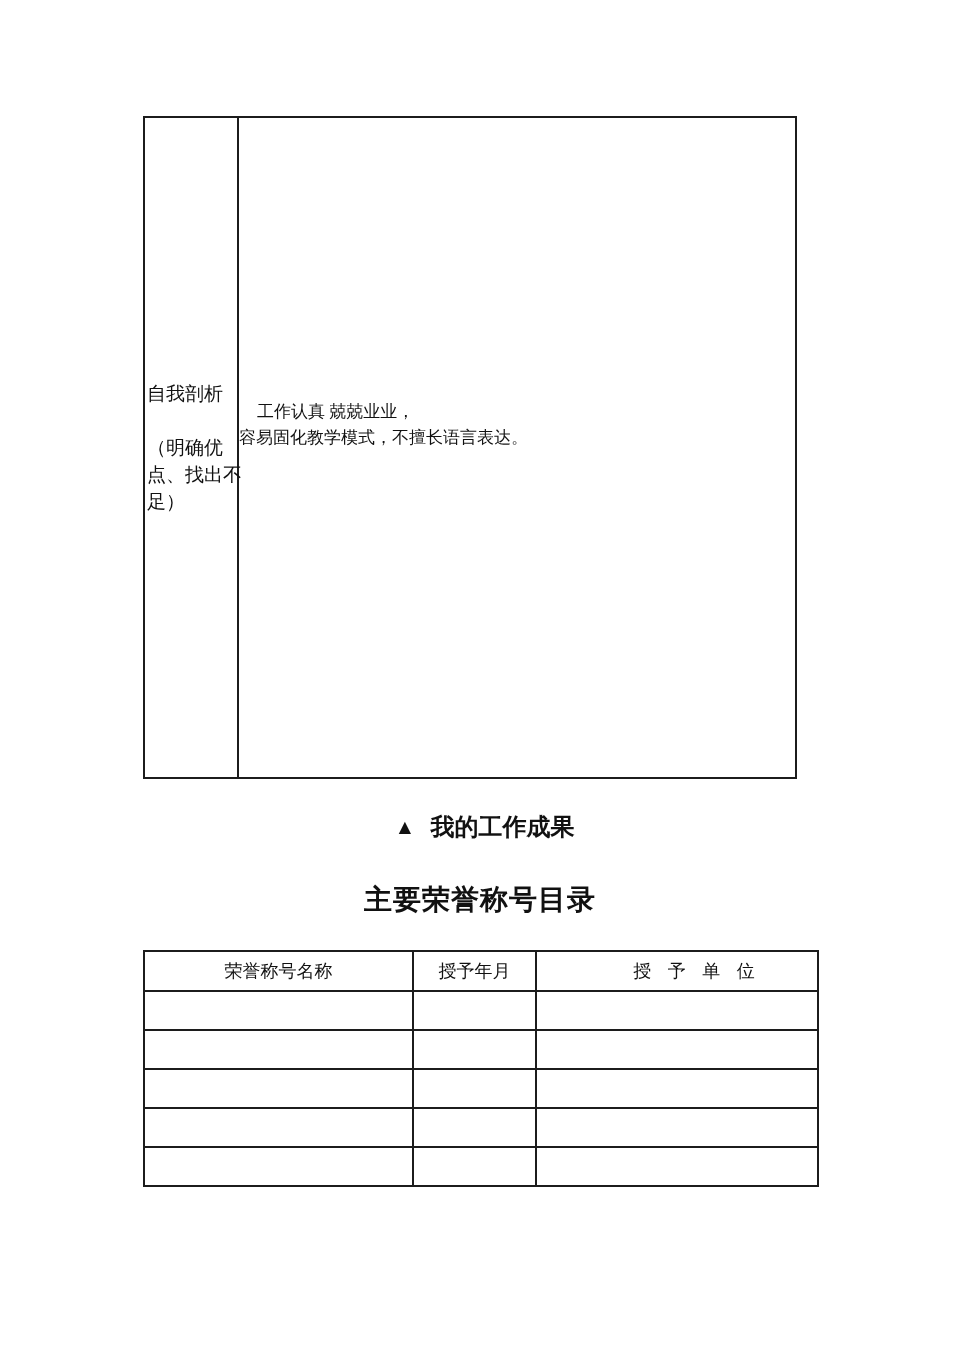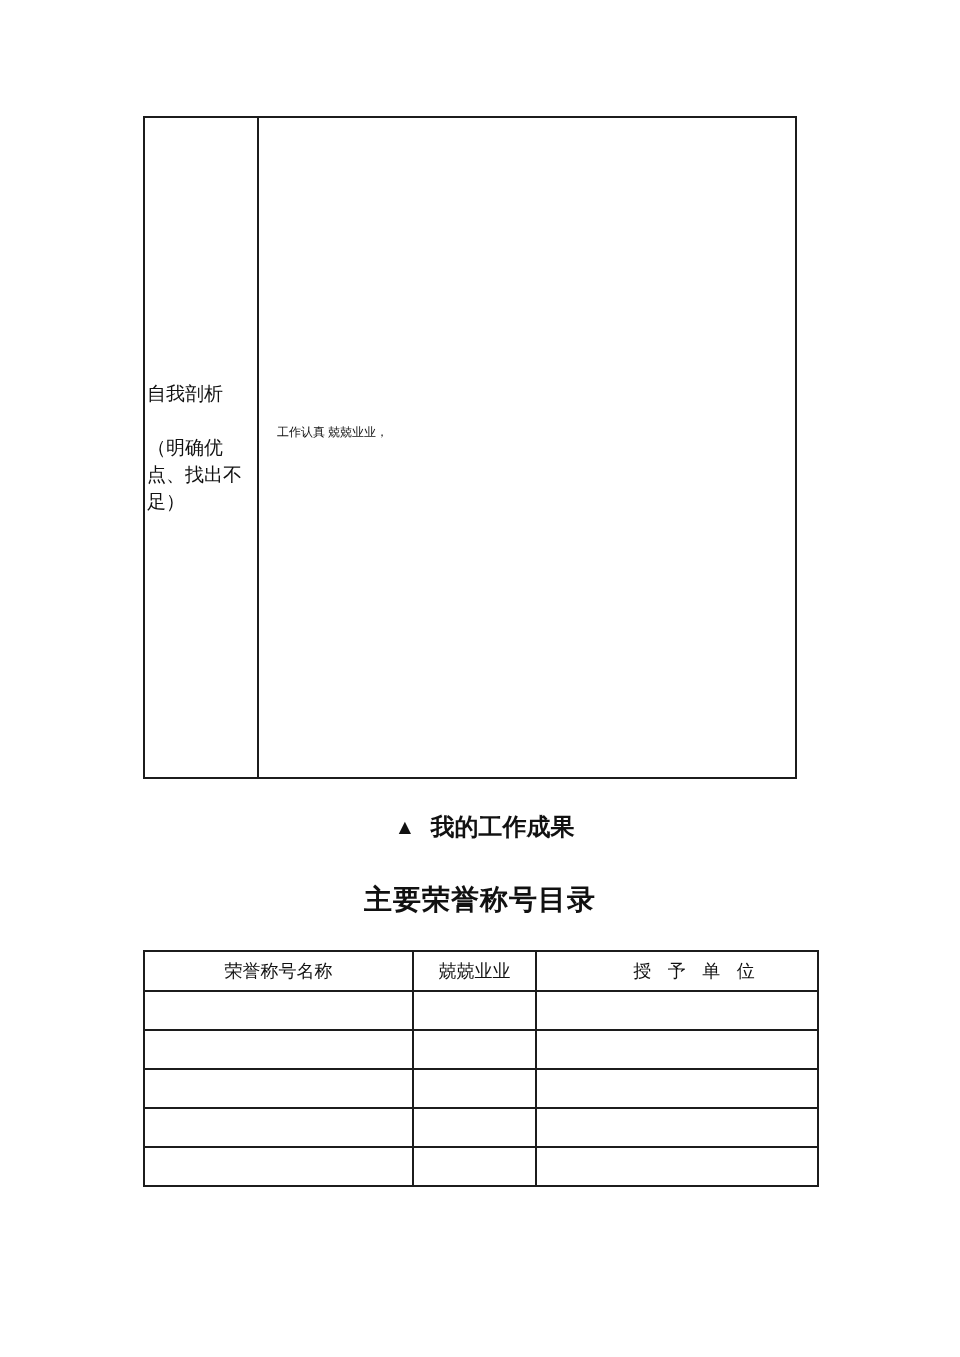--- a/index.html
+++ b/index.html
@@ -8,26 +8,26 @@
     position:relative; width:960px; height:1357px; background:#ffffff;
     color:#111111; font-family:"Liberation Serif","DejaVu Serif",serif;
     overflow:hidden;
   }
   
   .t1 {
     position:absolute; left:143px; top:116px; width:654px; height:663px;
     border:2px solid #1c1c1c; display:flex;
   }
   .t1-left {
-    width:114px; border-right:2px solid #1c1c1c;
+    width:94px; border-right:2px solid #1c1c1c;
     padding:262px 1px 0 2px; font-size:19px; line-height:27px;
   }
   .t1-left .line { min-height:27px; white-space:nowrap; }
   .t1-right {
-    flex:1; padding-top:281px; font-size:12px; line-height:26px;margin-top:20px;
+    flex:1; padding-top:281px; font-size:17px; line-height:26px;
   }
   .t1-right .line { min-height:26px; }
   .t1-right .indent { text-indent:18px; }
   
   .h1 {
     position:absolute; left:0; right:0; top:811px; text-align:center;
     font-size:24px; font-weight:bold; line-height:32px;margin-left:9px;
   }
   .h1 .tri { font-size:21px; margin-right:15px; vertical-align:1px; }
   .h2 {
@@ -54,39 +54,40 @@
   <div class="t1">
     <div class="t1-left">
       <div class="line">自我剖析</div>
       <div class="line"></div>
       <div class="line">（明确优</div>
       <div class="line">点、找出不</div>
       <div class="line">足）</div>
     </div>
     <div class="t1-right">
       <div class="line indent">工作认真 兢兢业业，</div>
+      <div class="line">容易固化教学模式，不擅长语言表达。</div>
     </div>
   </div>
 
   <div class="h1">
     <span class="tri">▲</span><span>我的工作成果</span>
   </div>
 
   <div class="h2">主要荣誉称号目录</div>
 
   <table class="t2">
     <colgroup>
       <col style="width:269px">
       <col style="width:123px">
       <col style="width:282px">
     </colgroup>
     <thead>
       <tr>
         <th>荣誉称号名称</th>
-        <th>兢兢业业</th>
+        <th>授予年月</th>
         <th class="spaced">授 予 单 位</th>
       </tr>
     </thead>
     <tbody>
         <tr>
           <td></td>
           <td></td>
           <td></td>
         </tr>
         <tr>

